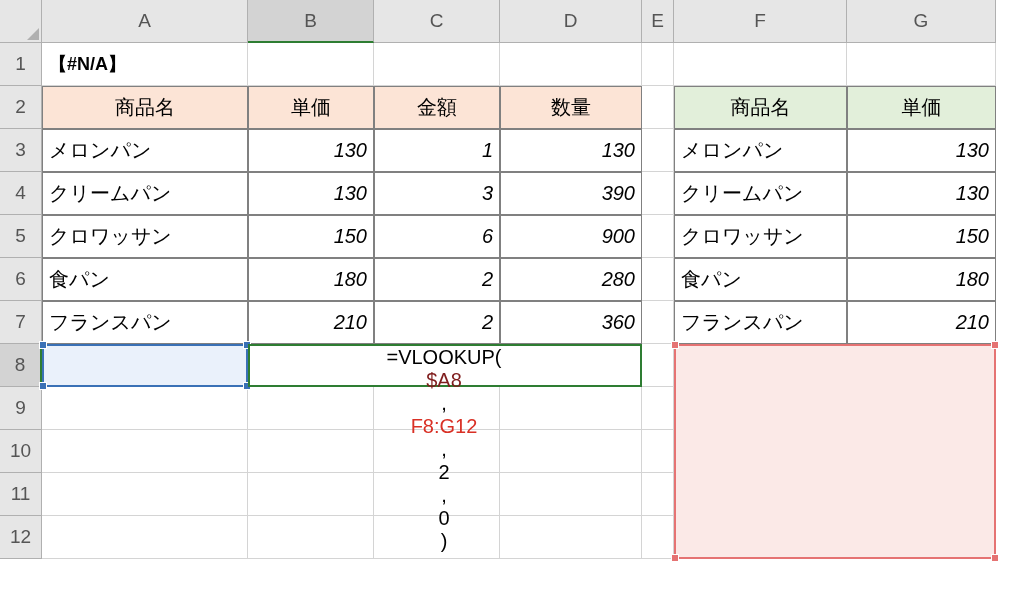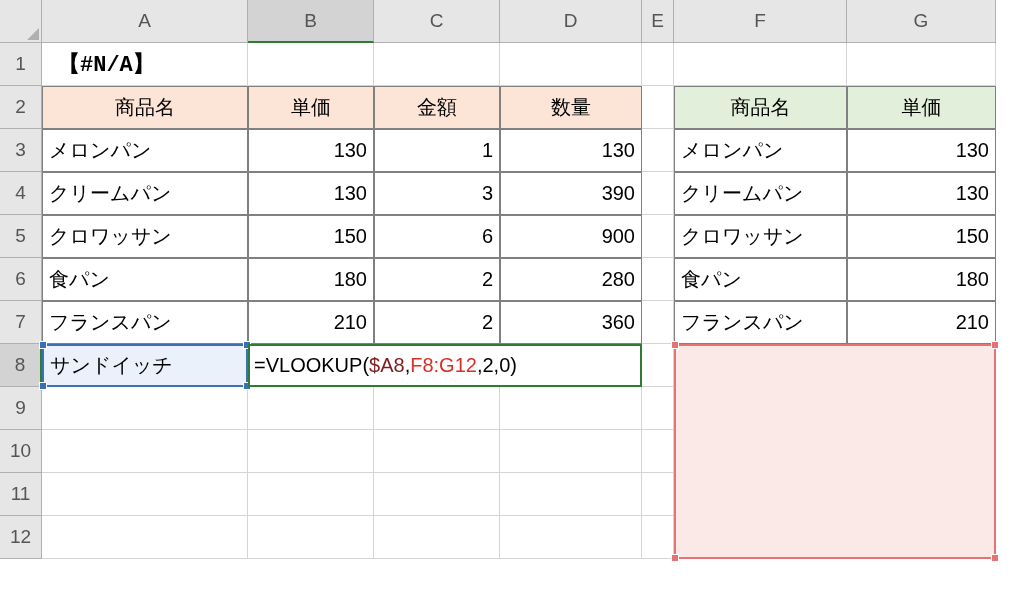--- a/index.html
+++ b/index.html
@@ -76,29 +76,28 @@
       font-size: 20px;
       justify-content: center;
       background: #e2efda;
       border: 1px solid #808080;
     }
     .data-cell {
       border: 1px solid #808080;
       font-size: 20px;
     }
     .data-cell.left { justify-content: flex-start; text-align: center; }
-    .data-cell.right { justify-content: flex-end; }
+    .data-cell.right { justify-content: flex-end; font-style: italic; }
     .title-cell {
-      font-size: 22px;
+      font-size: 18px;
       font-weight: bold;
-      padding-left: 16px;
+      padding-left: 7px;
       border: none;
       border-bottom: 1px solid #d4d4d4;
       border-right: 1px solid #d4d4d4;
-      font-family: Liberation Mono, monospace;
     }
     .lookup-cell {
       background: #eaf1fb;
       border: 2px solid #3a71b6;
       font-size: 20px;
       position: relative;
       padding-left: 6px;
     }
     .lookup-cell .dot {
       position: absolute;
@@ -114,20 +113,21 @@
       position: relative;
       font-size: 20px;
       font-family: Arial, sans-serif;
       white-space: nowrap;
       overflow: visible;
       border: 2px solid #2e7d32;
       background: #fff;
       z-index: 5;
       grid-column: span 3;
       padding-left: 4px;
+      flex-direction: column;
     }
     .formula-blue { color: #7f1d1d; }
     .formula-red { color: #d93025; text-align: center; }
     .ref-range {
       background: #fbe9e7;
       border: 2px solid #e57373;
       position: relative;
     }
     .ref-range .dot {
       position: absolute;
@@ -219,21 +219,20 @@
   <div class="cell data-cell left">フランスパン</div>
   <div class="cell data-cell right">210</div>
   <div class="cell data-cell right">2</div>
   <div class="cell data-cell right">360</div>
   <div class="cell empty"></div>
   <div class="cell data-cell left">フランスパン</div>
   <div class="cell data-cell right">210</div>
 
   <div class="cell row-header active">8</div>
   <div class="cell lookup-cell">
-    <span>サンドイッチ</span>
     <span class="dot tl"></span>
     <span class="dot tr"></span>
     <span class="dot bl"></span>
     <span class="dot br"></span>
   </div>
   <div class="cell formula-cell">
     <span>=VLOOKUP(</span>
       <span class="formula-blue">$A8</span>
       <span>,</span>
       <span class="formula-red">F8:G12</span>

